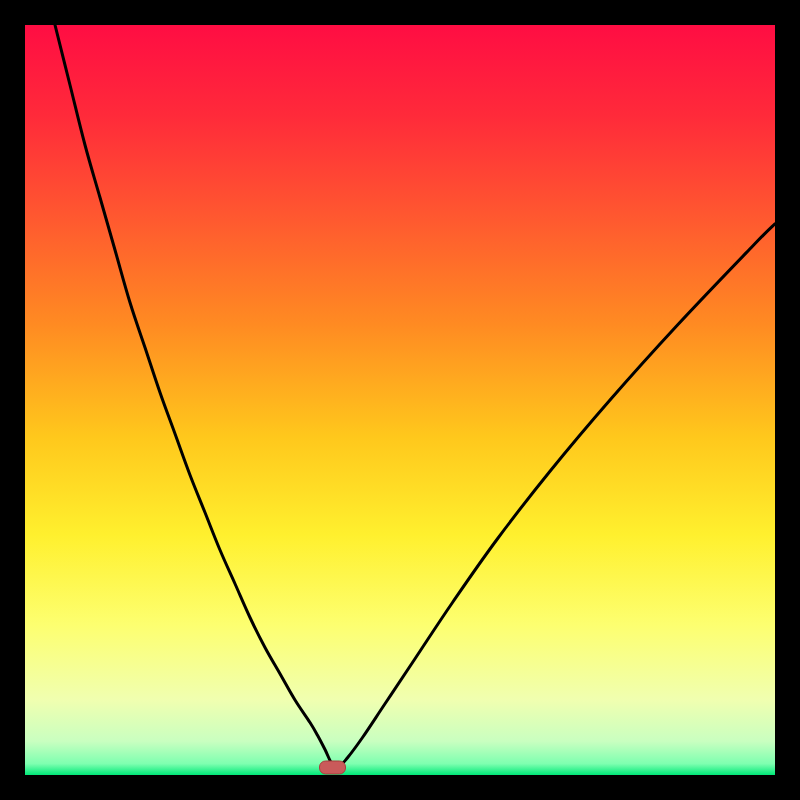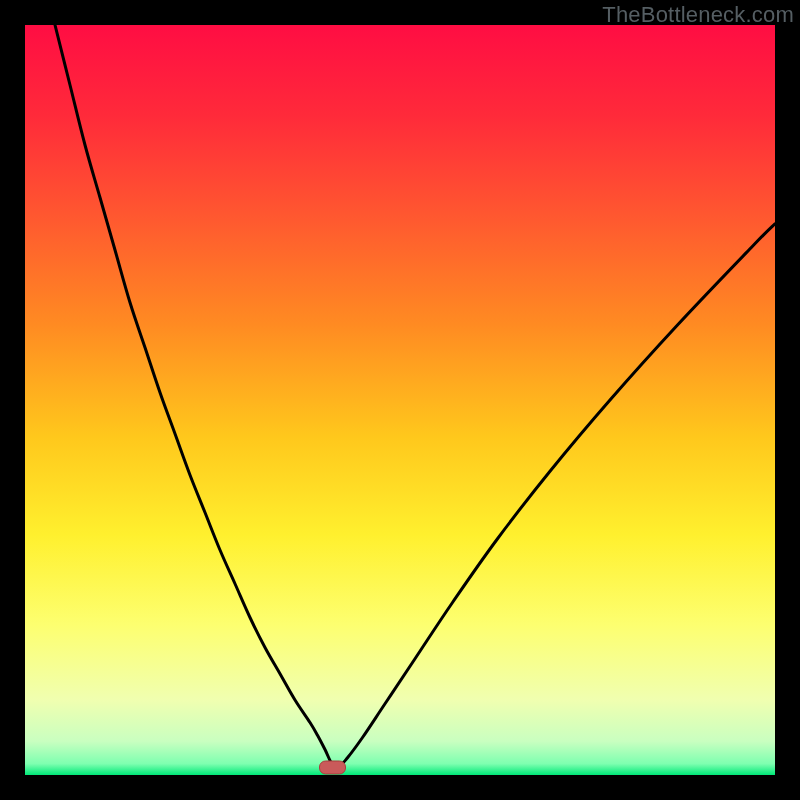--- a/index.html
+++ b/index.html
@@ -34,21 +34,20 @@
     font-weight: 500;
     letter-spacing: 0.2px;
     z-index: 10;
   }
   svg { display: block; }
 </style>
 </head>
 <body>
 
 <div class="outer">
-  <div class="watermark">TheBottleneck.com</div>
   <div class="plot">
     <svg id="plot-svg" width="750" height="750" viewBox="0 0 750 750">
       <defs>
         <linearGradient id="bg-grad" x1="0" y1="0" x2="0" y2="1">
             <stop offset="0%" stop-color="#ff0d43"></stop>
             <stop offset="12%" stop-color="#ff2a3a"></stop>
             <stop offset="25%" stop-color="#ff5630"></stop>
             <stop offset="40%" stop-color="#ff8b22"></stop>
             <stop offset="55.00000000000001%" stop-color="#ffc81c"></stop>
             <stop offset="68%" stop-color="#fff02e"></stop>

